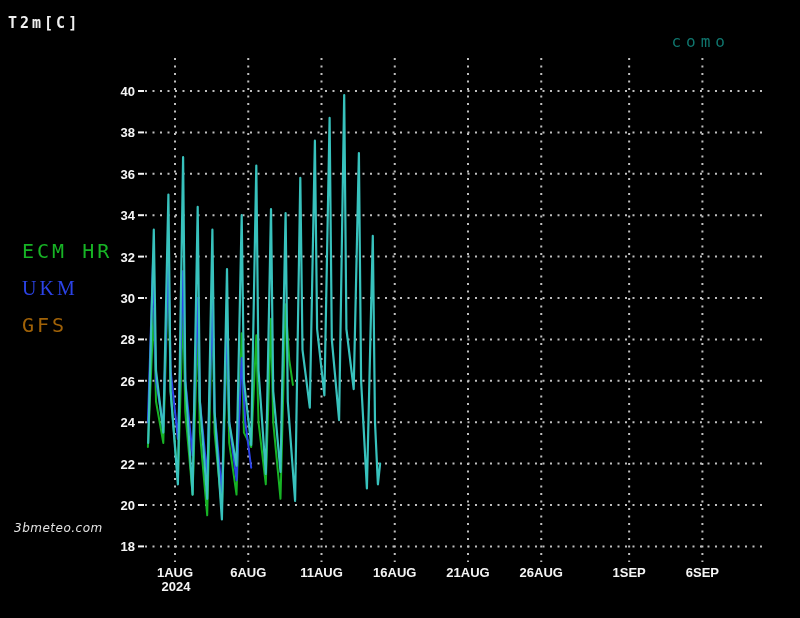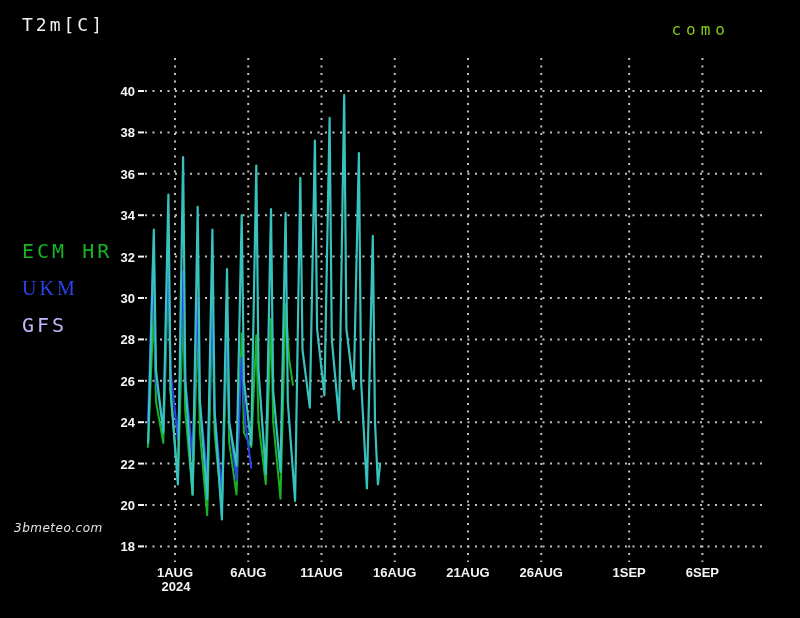--- a/index.html
+++ b/index.html
@@ -1,28 +1,28 @@
 <!DOCTYPE html>
 <html><head>
 <meta charset="utf-8">
 <style>
   html,body{margin:0;padding:0;background:#000;}
   body{
     width:800px;height:618px;position:relative;overflow:hidden;
     font-family:"DejaVu Sans",sans-serif;color:#ededed;
   }
   .chart-title{
-    position:absolute;left:22px;top:14px;
+    position:absolute;left:8px;top:14px;
     font-family:"DejaVu Sans Mono",monospace;
-    font-size:18px;font-weight:400;letter-spacing:3px;color:#f0f0f0;
+    font-size:15px;font-weight:700;letter-spacing:3px;color:#f0f0f0;
   }
   .location-label{
-    position:absolute;right:70px;top:20px;
+    position:absolute;right:70px;top:32px;
     font-family:"DejaVu Sans Mono",monospace;
-    font-size:16px;letter-spacing:5px;color:#84cc16;
+    font-size:16px;letter-spacing:5px;color:#0f766e;
   }
   .legend{
     position:absolute;left:22px;top:241px;
     font-family:"DejaVu Sans Mono",monospace;
     font-size:20px;letter-spacing:3px;line-height:1;
   }
   .legend-item{margin-bottom:17px;white-space:nowrap;}
   .watermark{
     position:absolute;left:14px;top:521px;
     font-size:12px;letter-spacing:0.5px;color:#e2e2e2;font-style:italic;
@@ -105,16 +105,16 @@
     </g>
 </svg>
 
 <div class="chart-title">T2m[C]</div>
 
 <div class="location-label">como</div>
 
 <div class="legend">
   <div class="legend-item" style="color: rgb(23, 179, 37);">ECM HR</div>
   <div class="legend-item" style="color: rgb(43, 67, 232); font-family: Liberation Serif, serif;">UKM</div>
-  <div class="legend-item" style="color: #c4b5fd;">GFS</div>
+  <div class="legend-item" style="color: #a16207;">GFS</div>
 </div>
 
 <div class="watermark">3bmeteo.com</div>
 
 </body></html>

